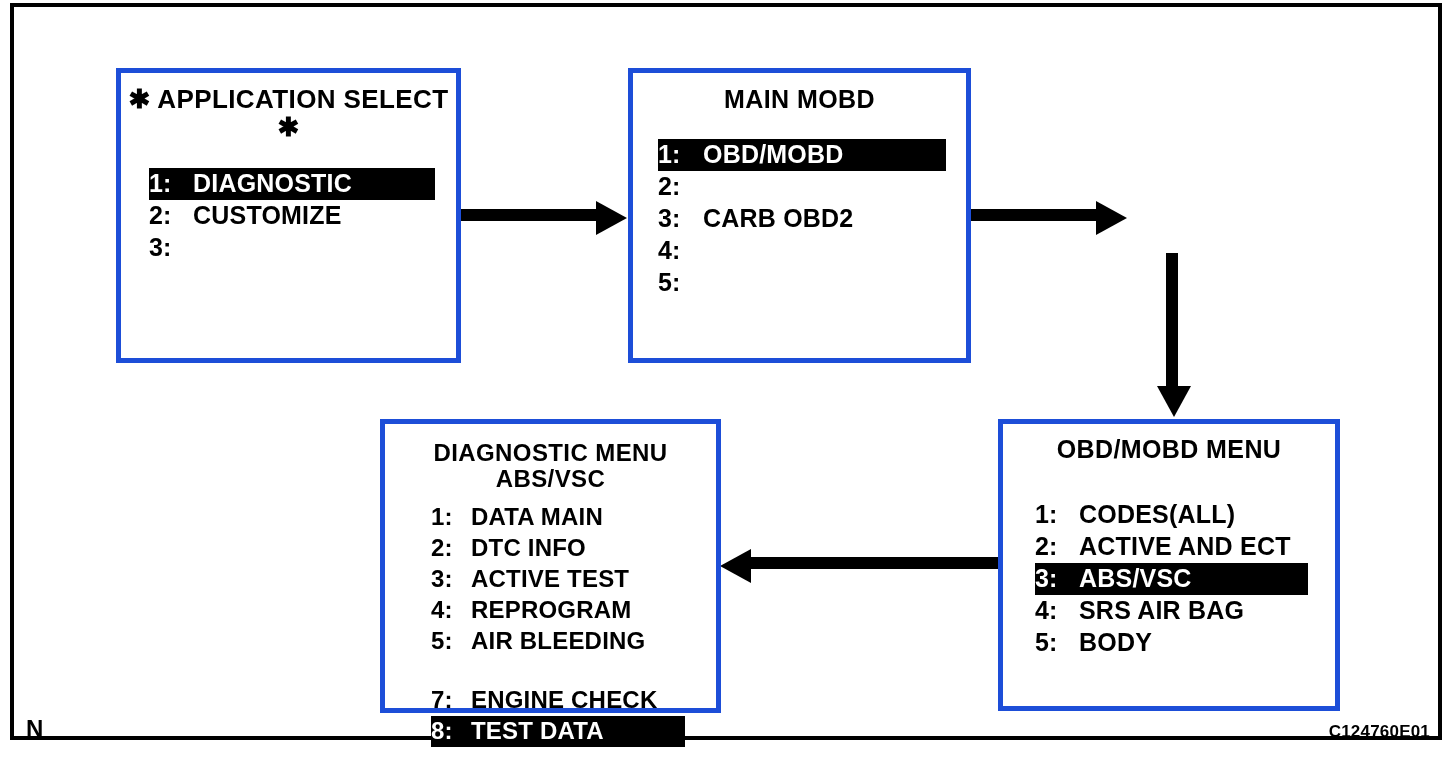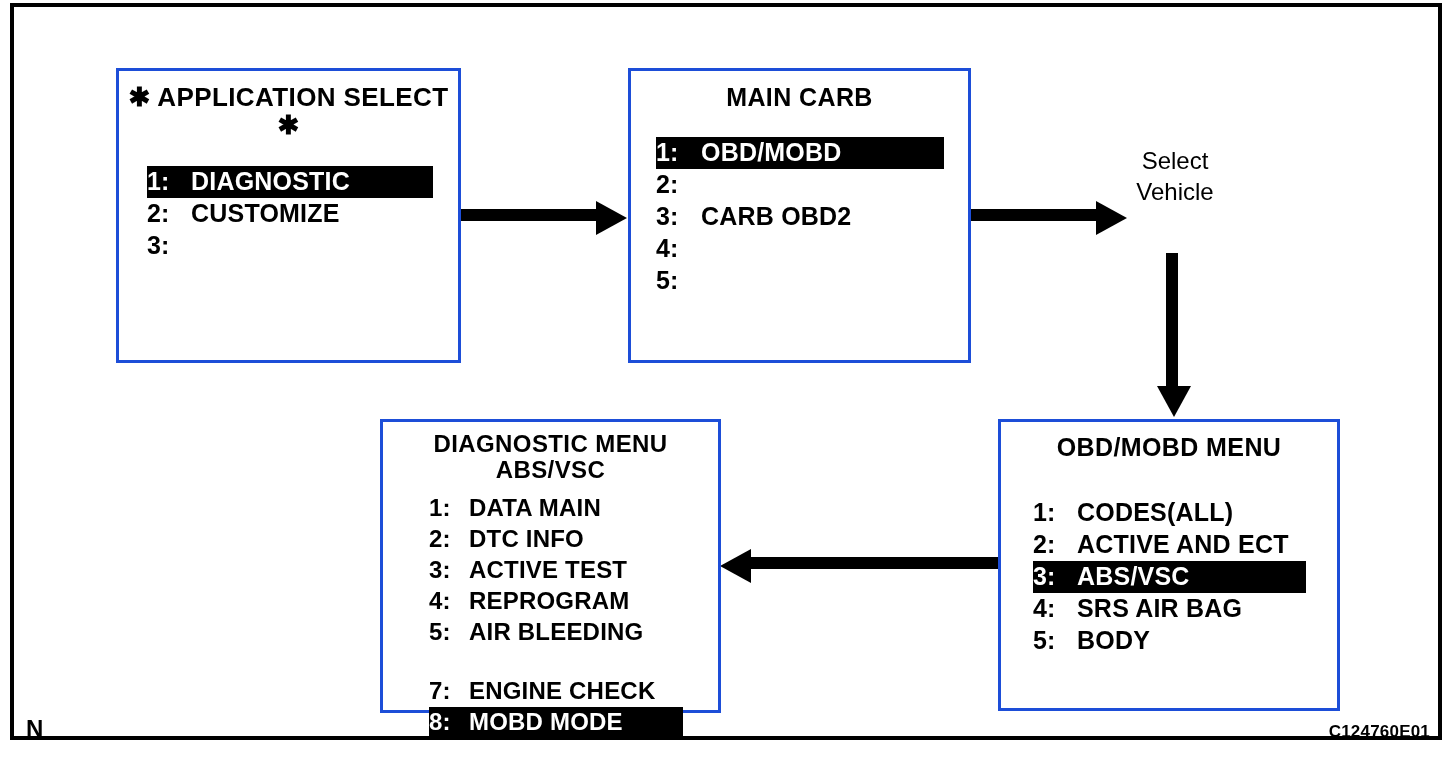--- a/index.html
+++ b/index.html
@@ -26,21 +26,21 @@
     top: 3px;
     width: 1432px;
     height: 737px;
     border: 4px solid #000;
     box-sizing: border-box;
   }
   
   .screen {
     position: absolute;
     box-sizing: border-box;
-    border: 3px solid #1d4ed8;
+    border: 5px solid #1d4ed8;
     background: #fff;
   }
   .screen-title {
     text-align: center;
     font-weight: bold;
     letter-spacing: 0.4px;
     line-height: 1.08;
     white-space: pre-line;
   }
   .menu-list {
@@ -108,21 +108,21 @@
     padding: 3px 0 4px 0;
     width: 288px;
   }
   #screen-main-menu .menu-row .idx { width: 45px; }
 
   #screen-diagnostic-menu {
     left: 380px; top: 419px; width: 341px; height: 294px;
   }
   #screen-diagnostic-menu .screen-title {
     font-size: 24px;
-    margin-top: 9px;
+    margin-top: 16px;
   }
   #screen-diagnostic-menu .menu-list {
     margin-top: 10px;
     margin-left: 46px;
   }
   #screen-diagnostic-menu .menu-row {
     font-size: 24px;
     padding: 3px 0 4px 0;
     width: 254px;
   }
@@ -225,37 +225,35 @@
         <li class="menu-row"><span class="idx">3:</span></li>
       </ul>
   </div>
 
   <div class="arrow" id="arrow-app-to-main" style="left:461px; top:201px; width:168px; height:34px;">
     <div class="arrow-shaft"></div>
     <div class="arrow-head head-right"></div>
   </div>
 
   <div class="screen" id="screen-main-menu">
-    <div class="screen-title">MAIN CARB</div>
+    <div class="screen-title">MAIN MOBD</div>
     <ul class="menu-list">
         <li class="menu-row selected"><span class="idx">1:</span><span class="lbl">OBD/MOBD</span></li>
         <li class="menu-row"><span class="idx">2:</span></li>
         <li class="menu-row"><span class="idx">3:</span><span class="lbl">CARB OBD2</span></li>
         <li class="menu-row"><span class="idx">4:</span><span class="lbl"></span></li>
         <li class="menu-row"><span class="idx">5:</span><span class="lbl"></span></li>
       </ul>
   </div>
 
   <div class="arrow" id="arrow-main-to-vehicle" style="left:971px; top:201px; width:160px; height:34px;">
     <div class="arrow-shaft"></div>
     <div class="arrow-head head-right"></div>
   </div>
 
-  <div class="free-label" id="label-select-vehicle">Select
-Vehicle</div>
 
   <div class="arrow" id="arrow-vehicle-down" style="left:1157px; top:253px; width:34px; height:166px;">
     <div class="arrow-shaft"></div>
     <div class="arrow-head head-down"></div>
   </div>
 
   <div class="screen" id="screen-obd-mobd-menu">
     <div class="screen-title">OBD/MOBD MENU</div>
     <ul class="menu-list">
         <li class="menu-row"><span class="idx">1:</span><span class="lbl">CODES(ALL)</span></li>
@@ -275,20 +273,20 @@
     <div class="screen-title">DIAGNOSTIC MENU
 ABS/VSC</div>
     <ul class="menu-list">
         <li class="menu-row"><span class="idx">1:</span><span class="lbl">DATA MAIN</span></li>
         <li class="menu-row"><span class="idx">2:</span><span class="lbl">DTC INFO</span></li>
         <li class="menu-row"><span class="idx">3:</span><span class="lbl">ACTIVE TEST</span></li>
         <li class="menu-row"><span class="idx">4:</span><span class="lbl">REPROGRAM</span></li>
         <li class="menu-row"><span class="idx">5:</span><span class="lbl">AIR BLEEDING</span></li>
         <li class="menu-row spacer"><span class="idx"></span><span class="lbl"></span></li>
         <li class="menu-row"><span class="idx">7:</span><span class="lbl">ENGINE CHECK</span></li>
-        <li class="menu-row selected"><span class="idx">8:</span><span class="lbl">MOBD MODE</span></li>
+        <li class="menu-row selected"><span class="idx">8:</span><span class="lbl">TEST DATA</span></li>
       </ul>
   </div>
 
   <div id="mark-n">N</div>
   <div id="figure-code">C124760E01</div>
 
 </div>
 
 </body></html>

